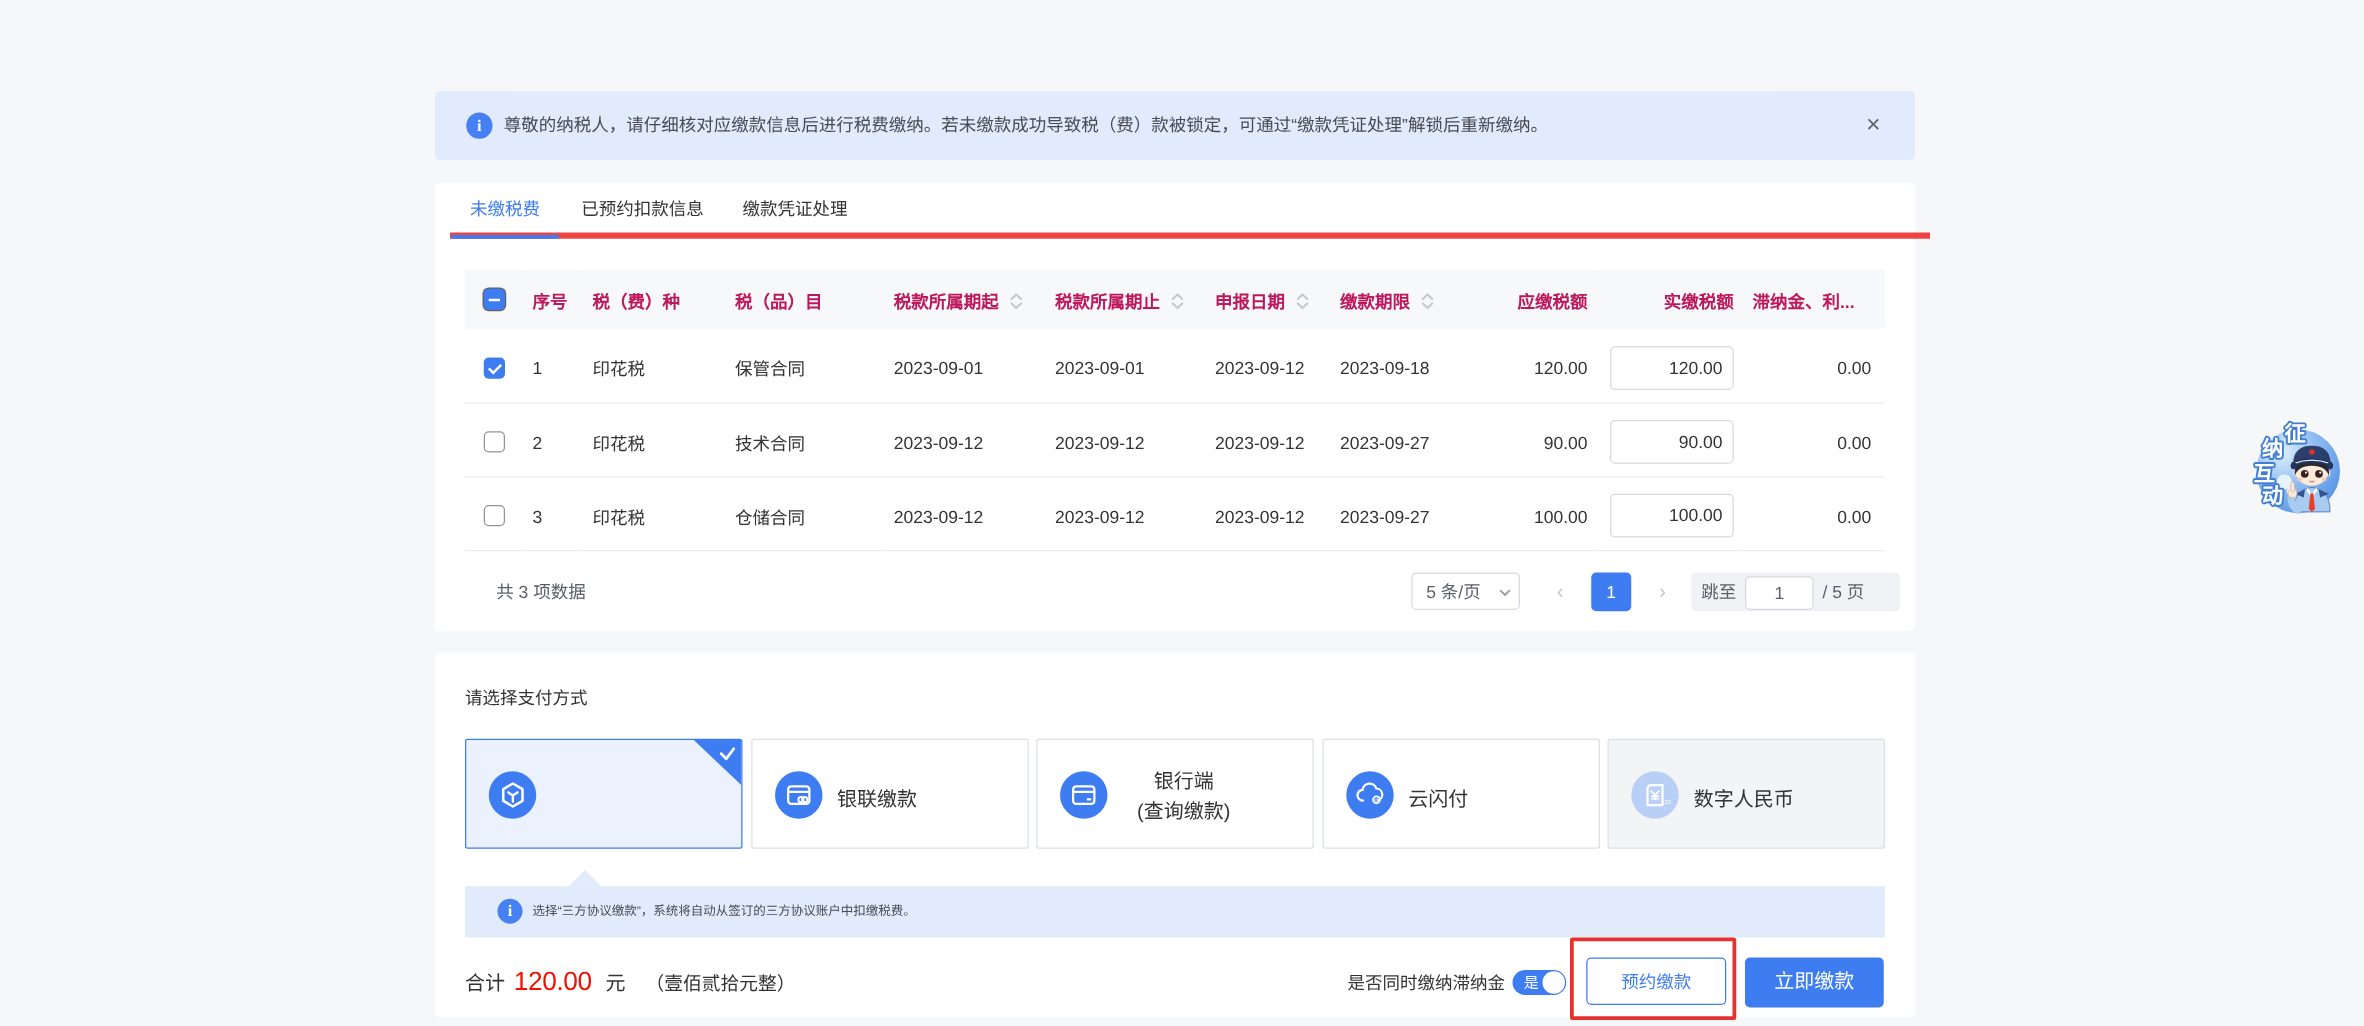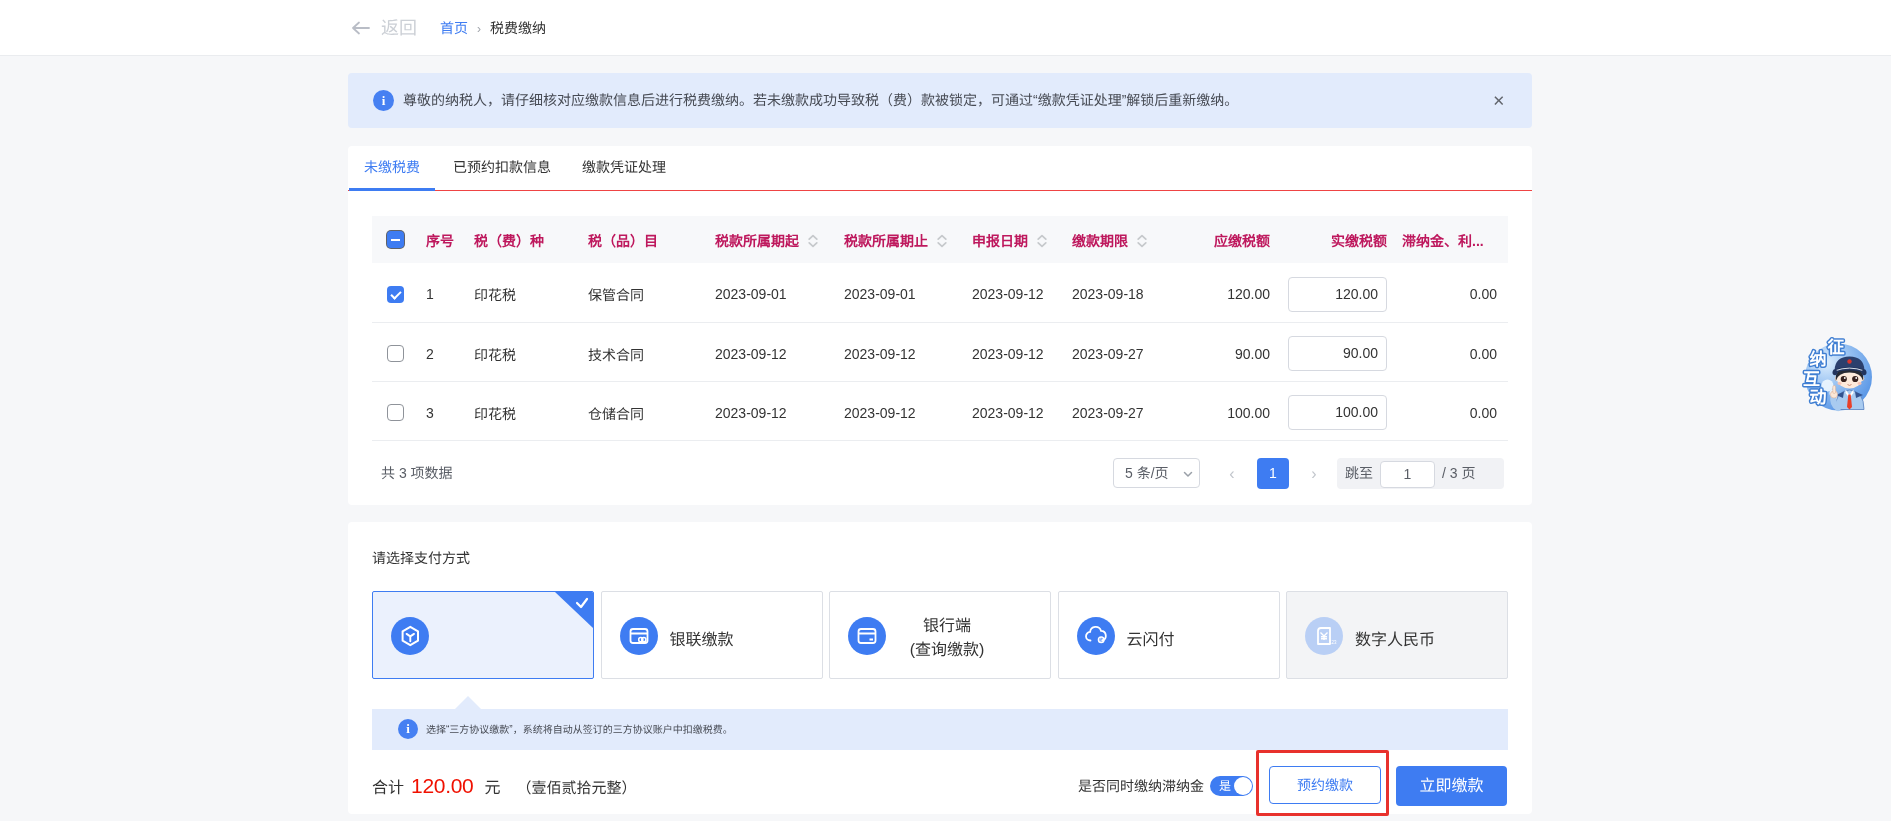--- a/index.html
+++ b/index.html
@@ -17,42 +17,42 @@
 #crumb .sep { color:#a0a4ab; margin:0 9px; font-size:12px; }
 
 
 #banner { position:absolute; left:348px; top:73px; width:1184px; height:55px; background:#e2ebfc; border-radius:4px; }
 #banner .ico { position:absolute; left:25px; top:17px; width:21px; height:21px; border-radius:50%; background:#4680f2; color:#fff; font-size:13px; font-weight:bold; text-align:center; line-height:21px; font-family:"Liberation Serif", serif; }
 #banner .txt { position:absolute; left:55px; top:0; line-height:55px; font-size:14px; color:#474b54; }
 #banner .close { position:absolute; right:27px; top:0; line-height:55px; font-size:15px; color:#62656c; }
 
 
 #panel1 { position:absolute; left:348px; top:146px; width:1184px; height:359px; background:#fff; border-radius:4px; }
-#tabs { position:absolute; left:0; top:0; width:1184px; height:45px; border-bottom:1px solid #ef4444; }
+#tabs { position:absolute; left:12px; top:0; width:1184px; height:45px; border-bottom:5px solid #ef4444; }
 .tab { position:absolute; top:0; height:45px; line-height:42px; font-size:14px; color:#333; text-align:center; }
 .tab.active { color:#3e7cf2; border-bottom:3px solid #3e7cf2; }
 
 
 table { border-collapse:collapse; table-layout:fixed; }
 #tbl { position:absolute; left:24px; top:70px; width:1136px; }
 #tbl th { background:#f7f8fa; height:47px; font-size:14px; color:#be185d; font-weight:bold; text-align:left; padding:0; }
 #tbl td { height:59px; font-size:14px; color:#333; text-align:left; padding:4px 0 0 0; border-bottom:1px solid #ebedf0; }
 #tbl .pl8 { padding-left:8px; }
 #tbl .r { text-align:right; padding-right:8px; }
 .caret { display:inline-block; vertical-align:-2px; margin-left:9px; }
 .cb { display:inline-block; width:17px; height:17px; border-radius:4px; vertical-align:middle; }
 .cb.empty { background:#fff; border:1.5px solid #8f939a; }
 .cb.on, .cb.ind { background:#3e7cf2; position:relative; }
 .cb.ind { box-shadow:0 0 0 1px #606268; }
 .cb.on::after { content:""; position:absolute; left:5.5px; top:2.5px; width:4px; height:8px; border:solid #fff; border-width:0 2px 2px 0; transform:rotate(45deg); }
 .cb.ind::after { content:""; position:absolute; left:4px; top:7.5px; width:9px; height:2px; background:#fff; }
 .inp { display:inline-block; width:99px; height:35px; line-height:33px; border:1px solid #d6d9e0; border-radius:4px; background:#fff; text-align:right; padding-right:8px; margin-left:10px; }
 
 
-#pager { position:absolute; left:20px; top:312px; width:1136px; height:31px; font-size:14px; color:#5a5e66;text-decoration:underline; }
+#pager { position:absolute; left:36px; top:312px; width:1136px; height:31px; font-size:14px; color:#5a5e66;text-decoration:underline; }
 #pager .total { position:absolute; left:13px; top:0; line-height:31px; }
 #pager .psize { position:absolute; left:745px; top:0; width:87px; height:30px; border:1px solid #d6d9e0; border-radius:4px; background:#fff; line-height:28px; padding-left:11px; }
 #pager .psize .v { }
 #pager .prev { position:absolute; left:856px; top:0; width:16px; text-align:center; line-height:31px; color:#c2c6cc; font-size:16px; }
 #pager .cur { position:absolute; left:889px; top:0; width:32px; height:31px; background:#3e7cf2; color:#fff; border-radius:4px; text-align:center; line-height:31px; }
 #pager .next { position:absolute; left:938px; top:0; width:16px; text-align:center; line-height:31px; color:#c2c6cc; font-size:16px; }
 #pager .jump { position:absolute; left:969px; top:0; width:167px; height:31px; background:#f1f2f5; border-radius:4px; line-height:31px; }
 #pager .jump .lbl { margin-left:8px; }
 #pager .jump .box { display:inline-block; width:55px; height:27px; background:#fff; border:1px solid #d6d9e0; border-radius:4px; text-align:center; line-height:25px; margin:0 7px; vertical-align:middle; }
 
@@ -80,26 +80,20 @@
 .switch { position:absolute; left:862px; top:26px; width:43px; height:20px; background:#3e7cf2; border-radius:10px; }
 .switch .t { position:absolute; left:9px; top:0; line-height:20px; color:#fff; font-size:12px; }
 .switch .knob { position:absolute; right:1px; top:1px; width:18px; height:18px; background:#fff; border-radius:50%; }
 #redrect { position:absolute; left:908px; top:0px; width:133px; height:66px; border:3px solid #e8312c; border-radius:2px; }
 #btn-reserve { position:absolute; left:921px; top:16px; width:112px; height:38px; background:#fff; border:1px solid #3e7cf2; border-radius:4px; color:#3e7cf2; font-size:14px; text-align:center; line-height:36px; }
 #btn-pay { position:absolute; left:1048px; top:16px; width:111px; height:40px; background:#3e7cf2; border-radius:4px; color:#fff; font-size:16px; text-align:center; line-height:40px; }
 </style>
 </head>
 <body>
 <div id="page">
-  <div id="topbar">
-    <div id="back"><svg class="arr" width="19" height="14" viewBox="0 0 19 14">
-          <path d="M18 7 L2 7 M8 1.5 L2 7 L8 12.5" stroke="#b9bdc6" stroke-width="1.8" fill="none" stroke-linecap="round" stroke-linejoin="round"></path>
-        </svg>返回</div>
-    <div id="crumb"><span class="home">首页</span><span class="sep">›</span><span>税费缴纳</span></div>
-  </div>
 
   <div id="banner">
     <div class="ico">i</div>
     <div class="txt">尊敬的纳税人，请仔细核对应缴款信息后进行税费缴纳。若未缴款成功导致税（费）款被锁定，可通过“缴款凭证处理”解锁后重新缴纳。</div>
     <div class="close">✕</div>
   </div>
 
   <div id="panel1">
     <div id="tabs">
       <div class="tab active" style="left:1px; width:86px;">未缴税费</div>
@@ -188,21 +182,21 @@
     </tbody>
       </table>
     <div id="pager">
       <div class="total">共 3 项数据</div>
       <div class="psize">5 条/页<span class="v"><svg width="10" height="7" viewBox="0 0 10 7" style="margin-left:14px">
               <path d="M1.5 1.5 L5 5 L8.5 1.5" stroke="#9aa0a8" stroke-width="1.5" fill="none" stroke-linecap="round" stroke-linejoin="round"></path>
             </svg></span></div>
       <div class="prev">‹</div>
       <div class="cur">1</div>
       <div class="next">›</div>
-      <div class="jump"><span class="lbl">跳至</span><span class="box">1</span><span>/ 3 页</span></div>
+      <div class="jump"><span class="lbl">跳至</span><span class="box">1</span><span>/ 5 页</span></div>
     </div>
   </div>
 
   <div id="panel2">
     <div id="paytitle">请选择支付方式</div>
 
     <div class="card sel" style="left:24px;">
       <div class="circ">
         <svg width="38" height="38" viewBox="0 0 38 38">
             <path d="M19.3 9.8 L27 14.3 L27 23.7 L19.3 28.2 L11.6 23.7 L11.6 14.3 Z" fill="none" stroke="#fff" stroke-width="2" stroke-linejoin="round"></path>

